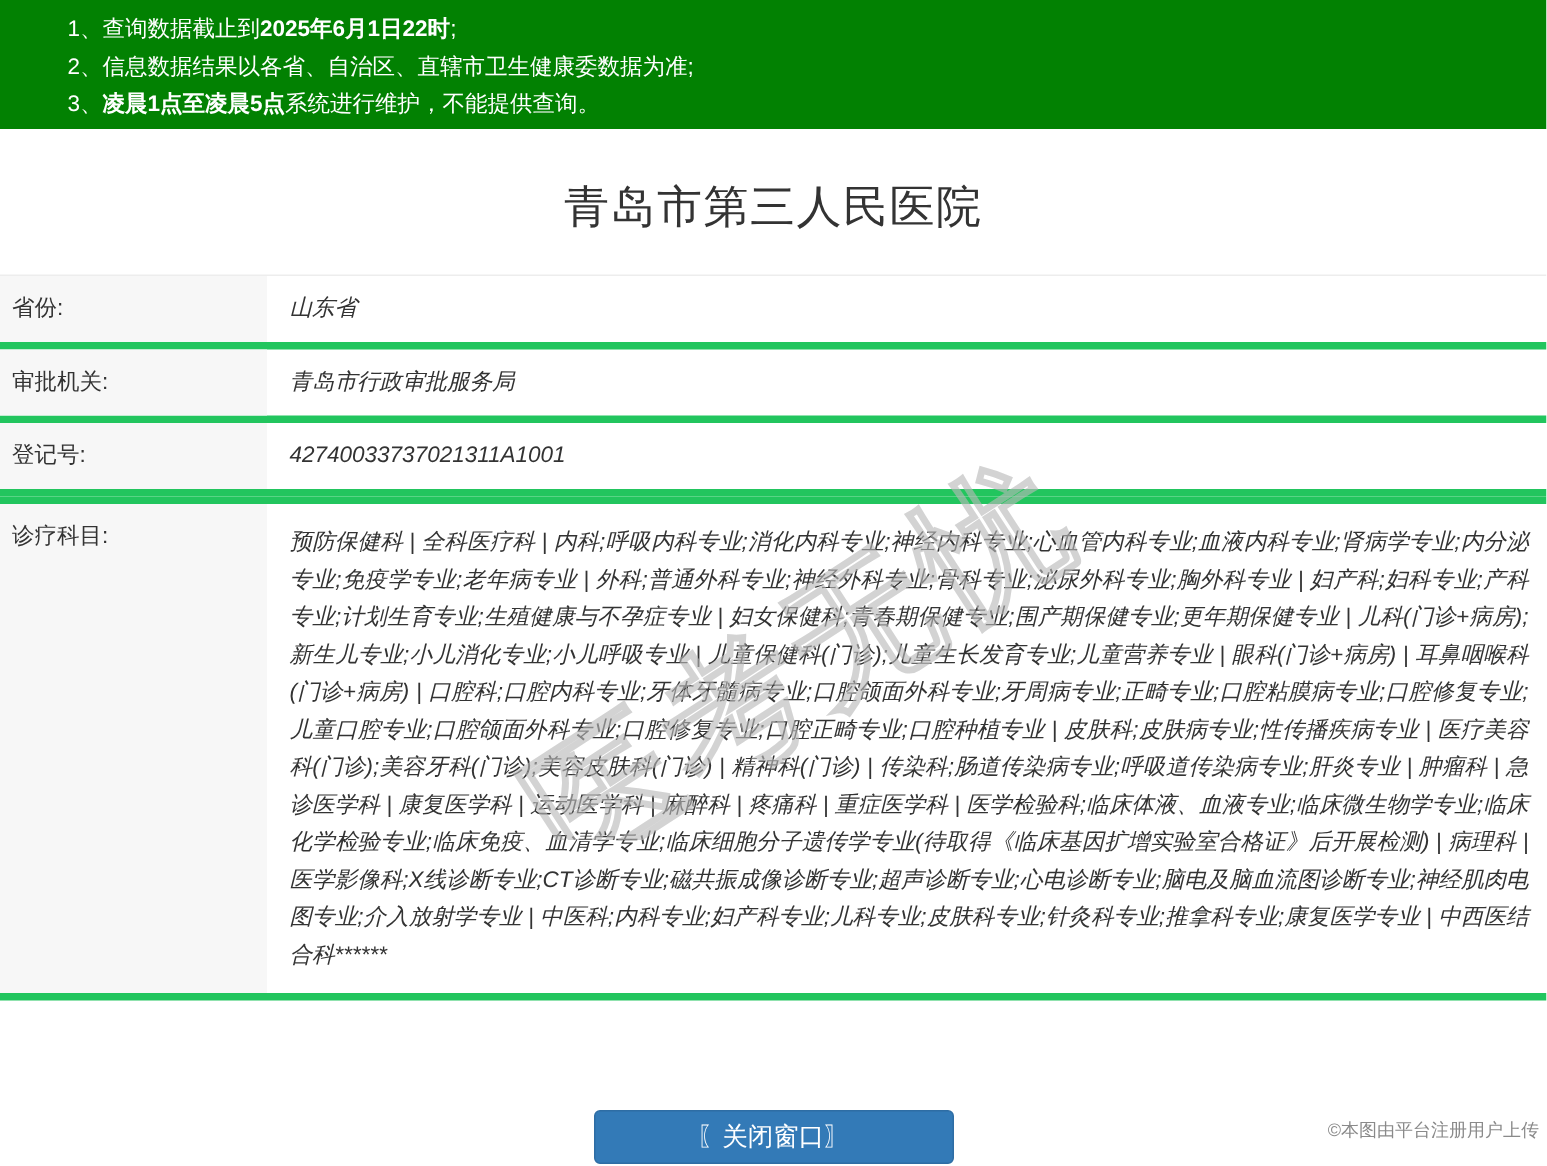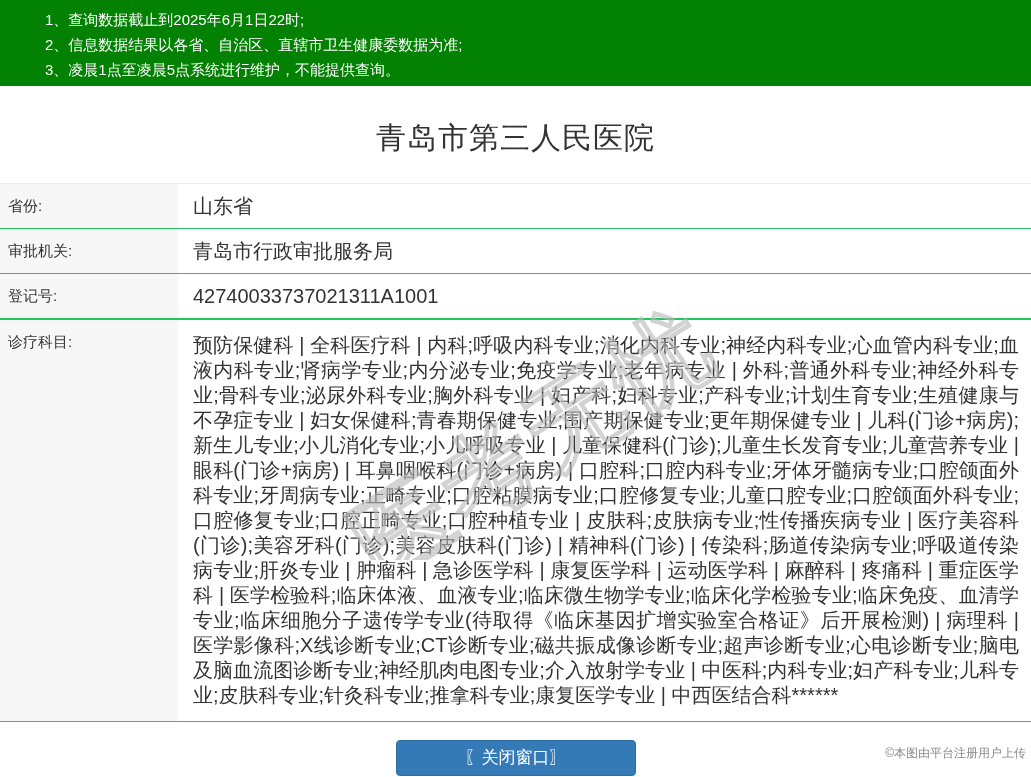--- a/index.html
+++ b/index.html
@@ -11,55 +11,56 @@
     color:#333333;
   }
   
   .notice{
     background:#028102;
     color:#ffffff;
     padding:7px 10px 4px 45px;
     font-size:15px;
   }
   .notice-line{line-height:25px;}
-  .notice-line b{font-weight:normal;}
+  .notice-line b{font-weight:bold;}
   
   .page-title{
     margin:0;
     padding-top:32px;
     text-align:center;
     font-size:30px;
     font-weight:400;
     color:#333333;
     letter-spacing:1px;
   }
   
   .detail-table{
     margin-top:24px;
     border-top:1px solid #ededed;
     width:100%;
   }
   .d-row{
     display:flex;
-    border-bottom:1px solid #22c55e;
+    border-bottom:5px solid #22c55e;
   }
   .d-label{
     width:178px;
     box-sizing:border-box;
     background:#f7f7f7;
     padding:11px 8px;
     font-size:15px;
     line-height:22px;
     flex-shrink:0;
   }
   .d-value{
     flex:1;
     padding:11px 12px 11px 15px;
-    font-size:20px;
+    font-size:15px;
     line-height:22px;
+    font-style:italic;
   }
   .d-value-long{
     line-height:25px;
     padding-top:13px;
     padding-bottom:13px;
     text-align:justify;
   }
   
   .btn-wrap{
     position:absolute;

